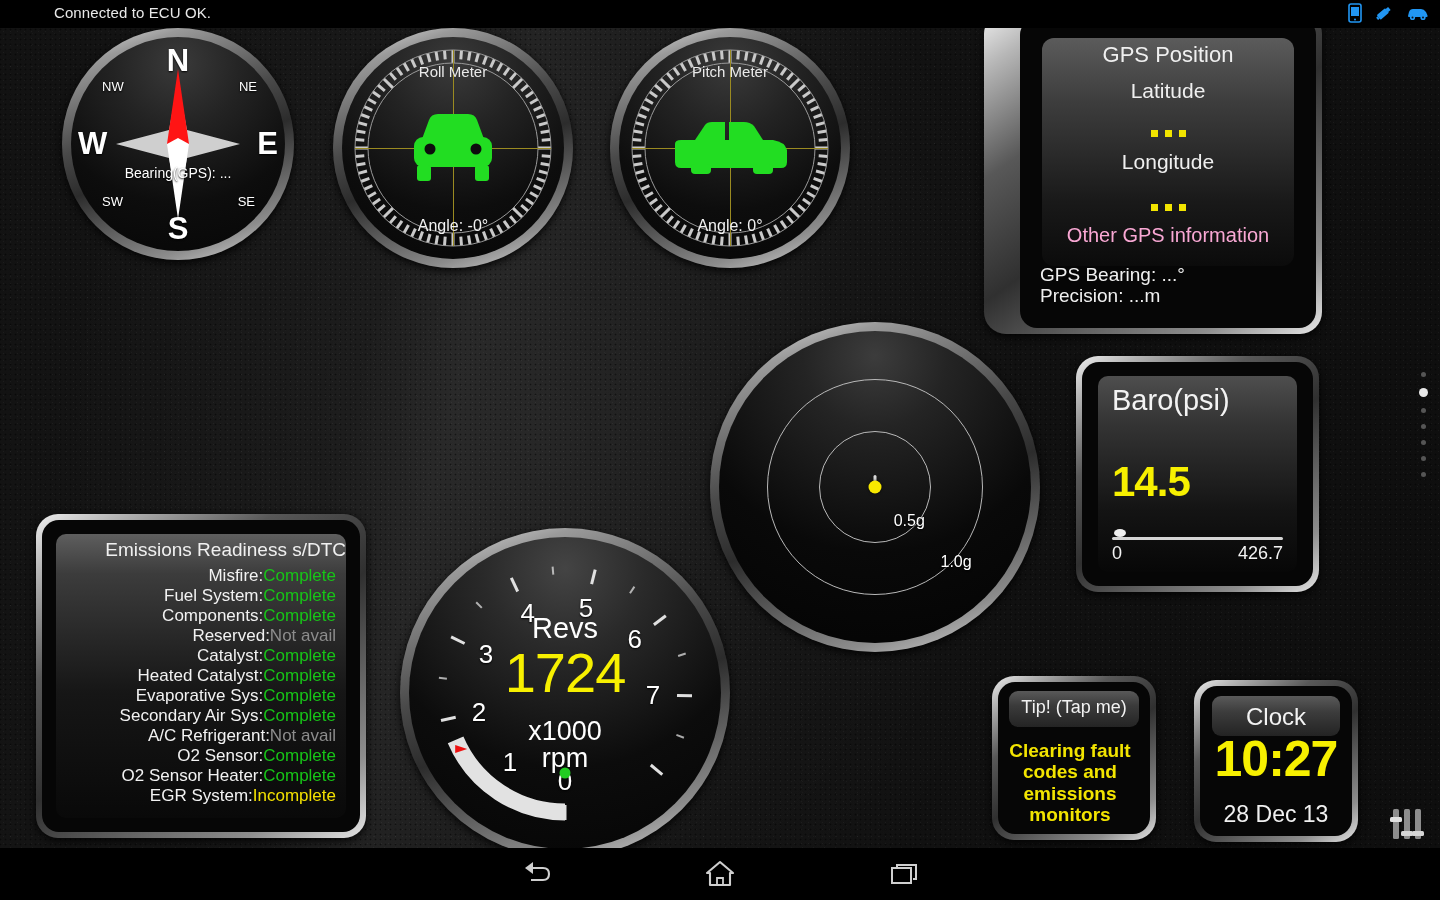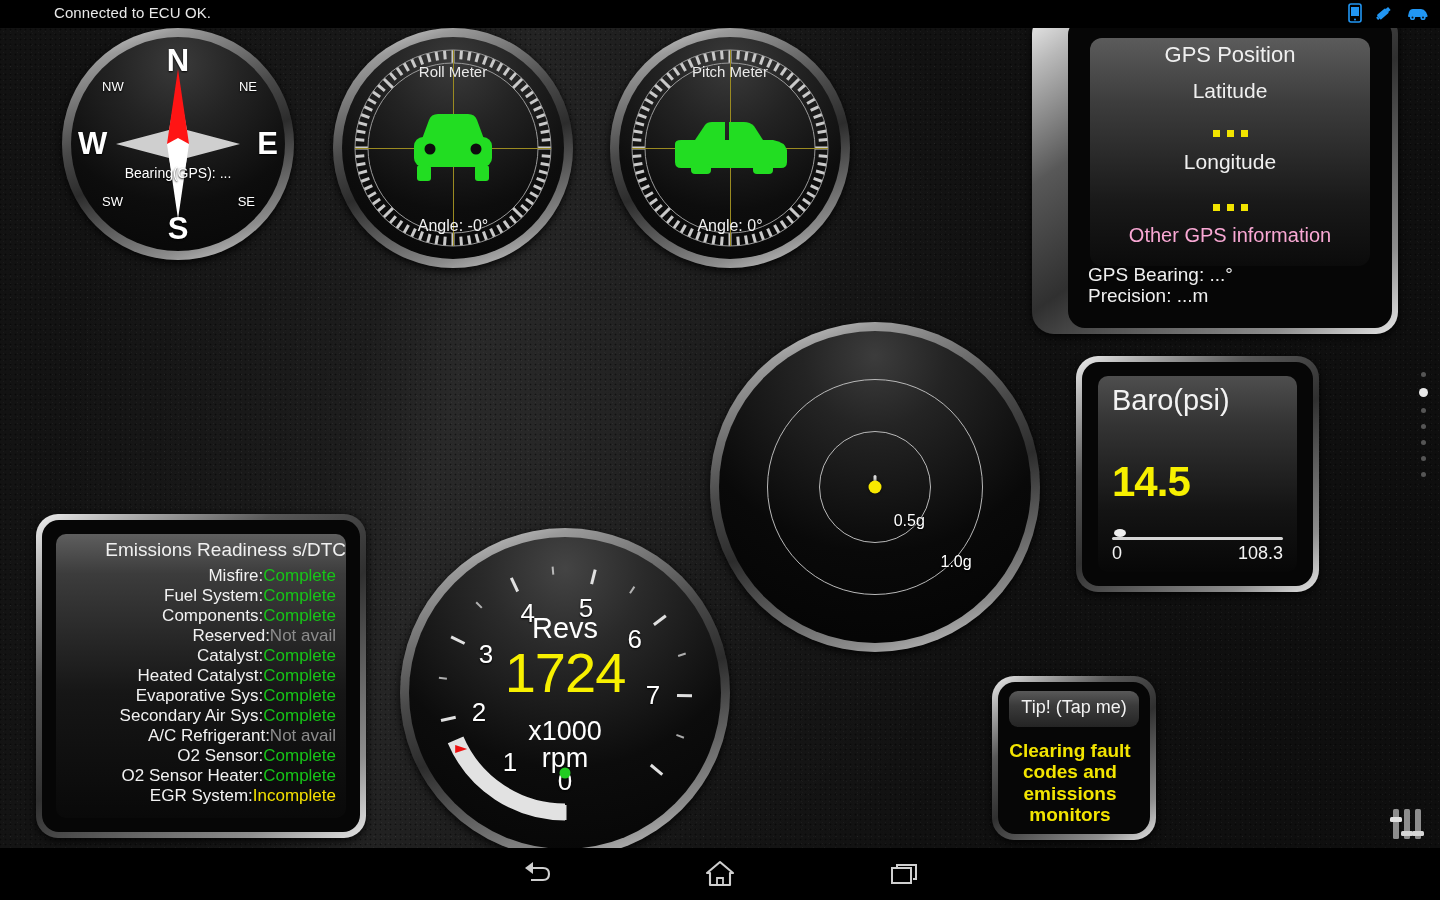--- a/index.html
+++ b/index.html
@@ -169,21 +169,21 @@
     background: #060606;
     overflow: hidden;
   }
   .card {
     position: absolute;
     border-radius: 12px;
     background: linear-gradient(180deg, #5b5b5b 0%, #3d3d3d 28%, #191919 72%, #0b0b0b 100%);
   }
 
   
-  #gps-panel { left: 1032px; top: 12px; width: 366px; height: 322px; padding-left: 36px; }
+  #gps-panel { left: 984px; top: 12px; width: 338px; height: 322px; padding-left: 36px; }
   #gps-card { left: 22px; top: 20px; right: 22px; bottom: 62px; }
   #gps-title { position: absolute; left: 0; right: 0; top: 24px; text-align: center; color: #efefef; font-size: 22px; }
   #gps-lat-label { position: absolute; left: 0; right: 0; top: 61px; text-align: center; color: #efefef; font-size: 21px; }
   .dots-row {
     position: absolute; left: 0; right: 0; display: flex; justify-content: center; gap: 7px;
   }
   .dots-row span { width: 7px; height: 7px; background: #f2e400; display: block; }
   #gps-dots1 { top: 112px; }
   #gps-dots2 { top: 186px; }
   #gps-lon-label { position: absolute; left: 0; right: 0; top: 132px; text-align: center; color: #efefef; font-size: 21px; }
@@ -582,21 +582,21 @@
 
   <div class="panel" id="baro-panel">
     <div class="panel-inner">
       <div class="card" id="baro-card">
         <div id="baro-label">Baro(psi)</div>
         <div id="baro-value">14.5</div>
         <div id="baro-slider">
           <div id="baro-knob"></div>
         </div>
         <div id="baro-min">0</div>
-        <div id="baro-max">108.3</div>
+        <div id="baro-max">426.7</div>
       </div>
     </div>
   </div>
 
   <div class="panel" id="emissions-panel">
     <div class="panel-inner">
       <div class="card" id="emis-card">
         <div id="emis-title">Emissions Readiness s/DTC</div>
         <div id="emis-list">
             <div class="emis-row">
@@ -654,20 +654,29 @@
 
   <div class="panel" id="tip-panel">
     <div class="panel-inner">
       <div class="card" id="tip-card">
         <div id="tip-title">Tip! (Tap me)</div>
       </div>
       <div id="tip-body">Clearing fault codes and emissions monitors</div>
     </div>
   </div>
 
+  <div class="panel" id="clock-panel">
+    <div class="panel-inner">
+      <div class="card" id="clock-card">
+        <div id="clock-title">Clock</div>
+      </div>
+      <div id="clock-time">10:27</div>
+      <div id="clock-date">28 Dec 13</div>
+    </div>
+  </div>
 
   <div id="page-dots">
       <i></i>
       <i class="active"></i>
       <i></i>
       <i></i>
       <i></i>
       <i></i>
       <i></i>
     </div>

